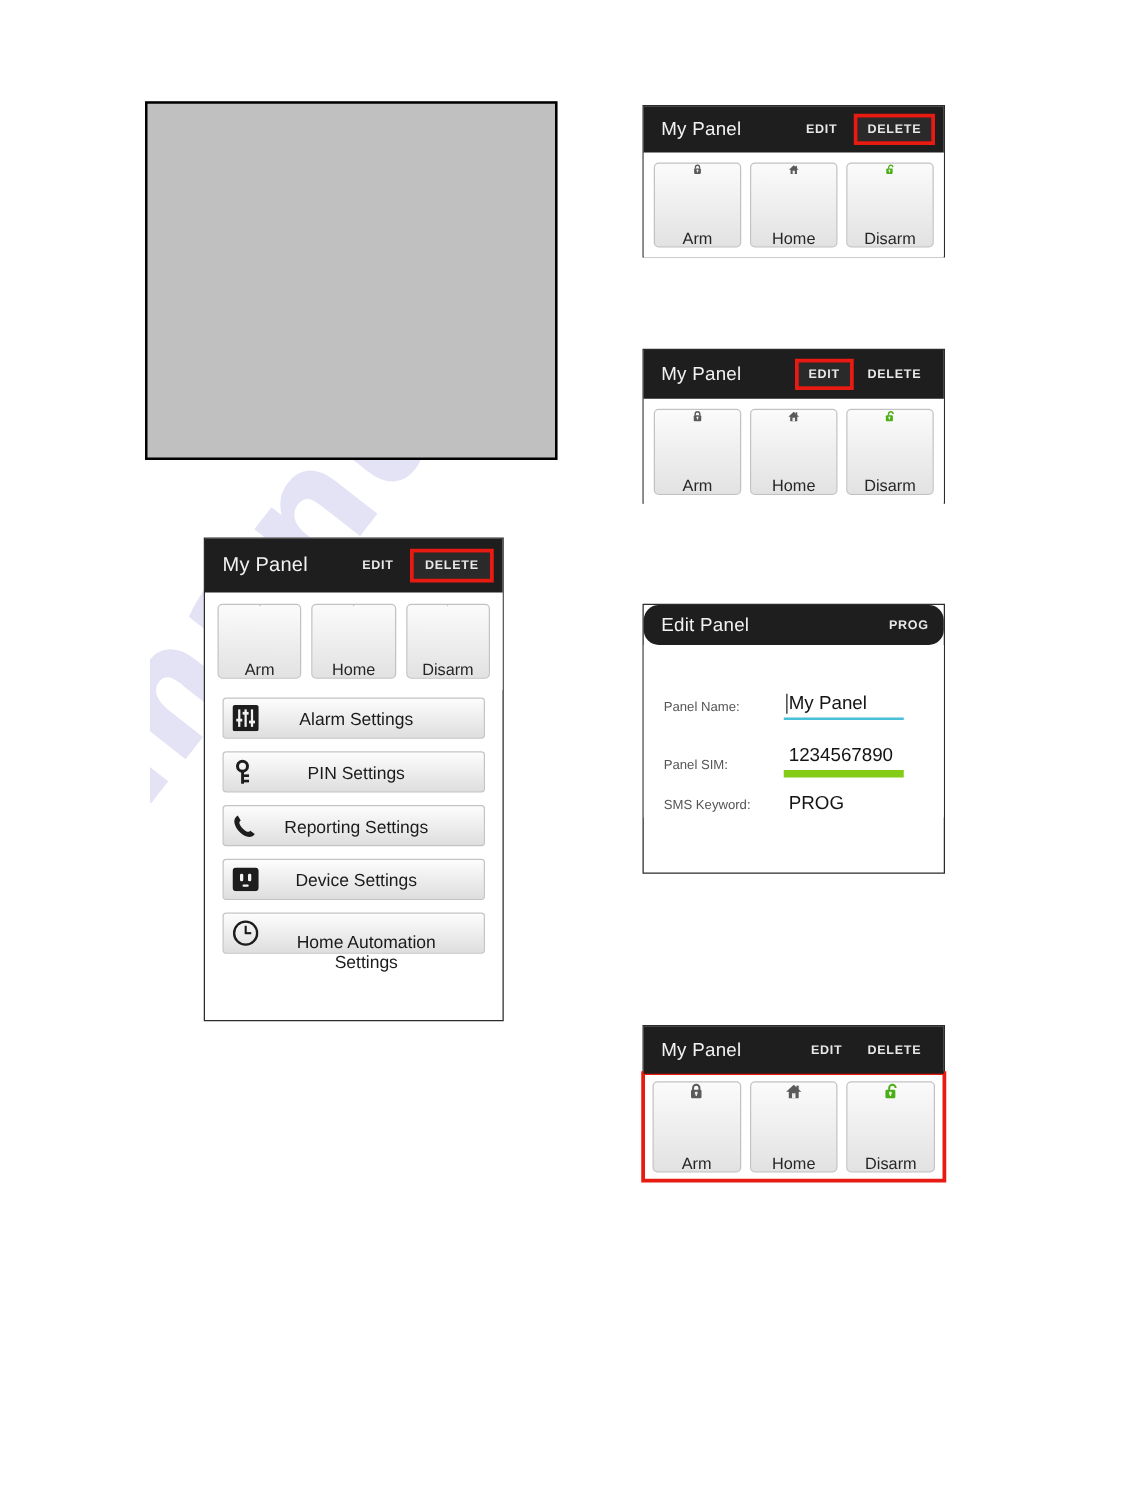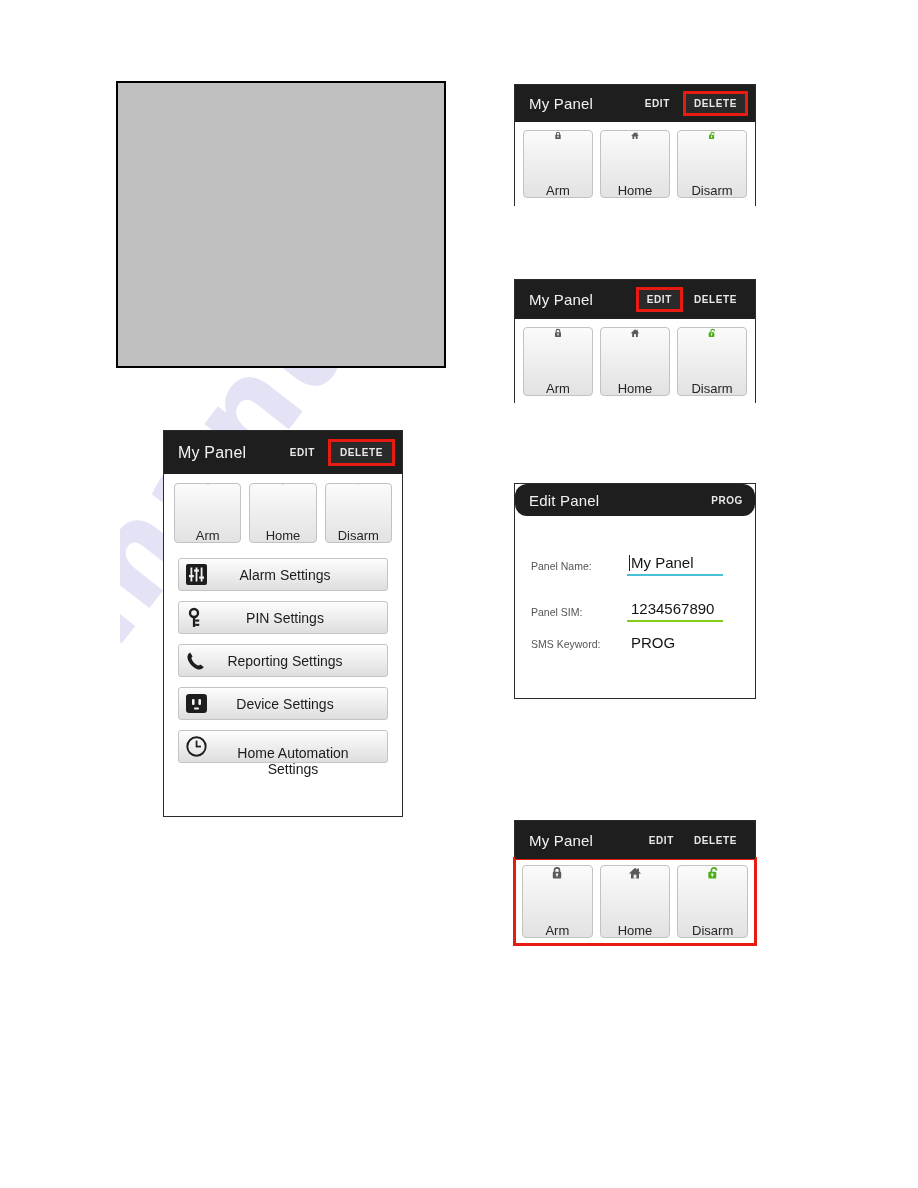--- a/index.html
+++ b/index.html
@@ -159,21 +159,21 @@
     color: #555555;
     padding-bottom: 4px;
     flex: none;
     margin-top: 24px;
   }
   .finput {
     flex: 1;
     font-size: 15px;
     color: #141414;
     padding: 0 2px 3px 4px;
-    border-bottom: 2px solid #84cc16;
+    border-bottom: 6px solid #84cc16;
     max-width: 96px;
     overflow: hidden;
     white-space: nowrap;
     box-sizing: border-box;
     position: relative;
   }
   .finput.focused {
     border-bottom: 2px solid #49bfd8;
   }
   .finput.focused::before {

